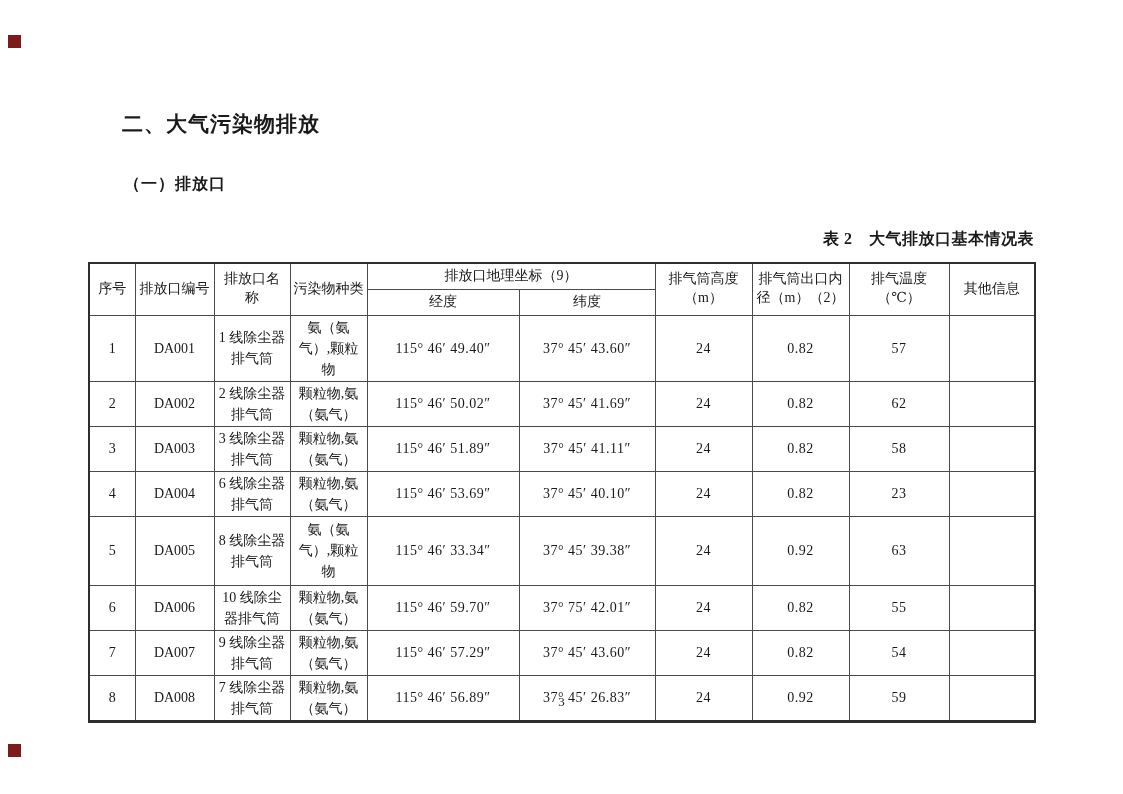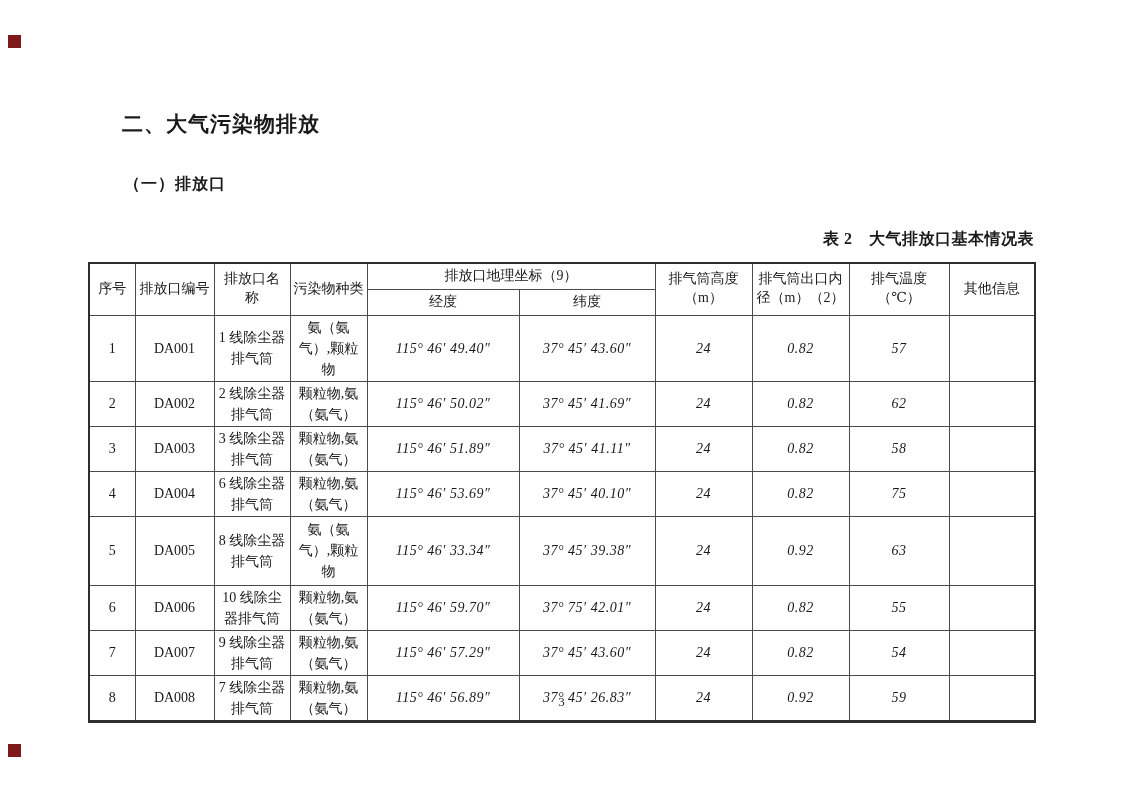--- a/index.html
+++ b/index.html
@@ -42,21 +42,21 @@
   }
   table.main th, table.main td {
     border:1px solid #4b4b4b;
     text-align:center; vertical-align:middle;
     font-size:14px; font-weight:normal;
     padding:1px 3px; line-height:1.5;
     overflow:hidden;
   }
   table.main thead tr { height:26px; }
   table.main thead th { line-height:1.35; }
-  .num-cell { letter-spacing:0.5px;font-style:italic; }
+  .num-cell { letter-spacing:0.5px; }
 
   .page-number {
     position:absolute; top:694px; left:0; width:1123px;
     text-align:center; font-size:13px;
   }
 </style>
 </head>
 <body>
 
 <div class="page">
@@ -137,21 +137,21 @@
         </tr>
         <tr style="height: 43px;">
           <td>4</td>
           <td>DA004</td>
           <td>6 线除尘器排气筒</td>
           <td>颗粒物,氨（氨气）</td>
           <td class="num-cell">115° 46′ 53.69″</td>
           <td class="num-cell">37° 45′ 40.10″</td>
           <td class="num-cell">24</td>
           <td class="num-cell">0.82</td>
-          <td class="num-cell">75</td>
+          <td class="num-cell">23</td>
           <td></td>
         </tr>
         <tr style="height: 69px;">
           <td>5</td>
           <td>DA005</td>
           <td>8 线除尘器排气筒</td>
           <td>氨（氨气）,颗粒物</td>
           <td class="num-cell">115° 46′ 33.34″</td>
           <td class="num-cell">37° 45′ 39.38″</td>
           <td class="num-cell">24</td>

